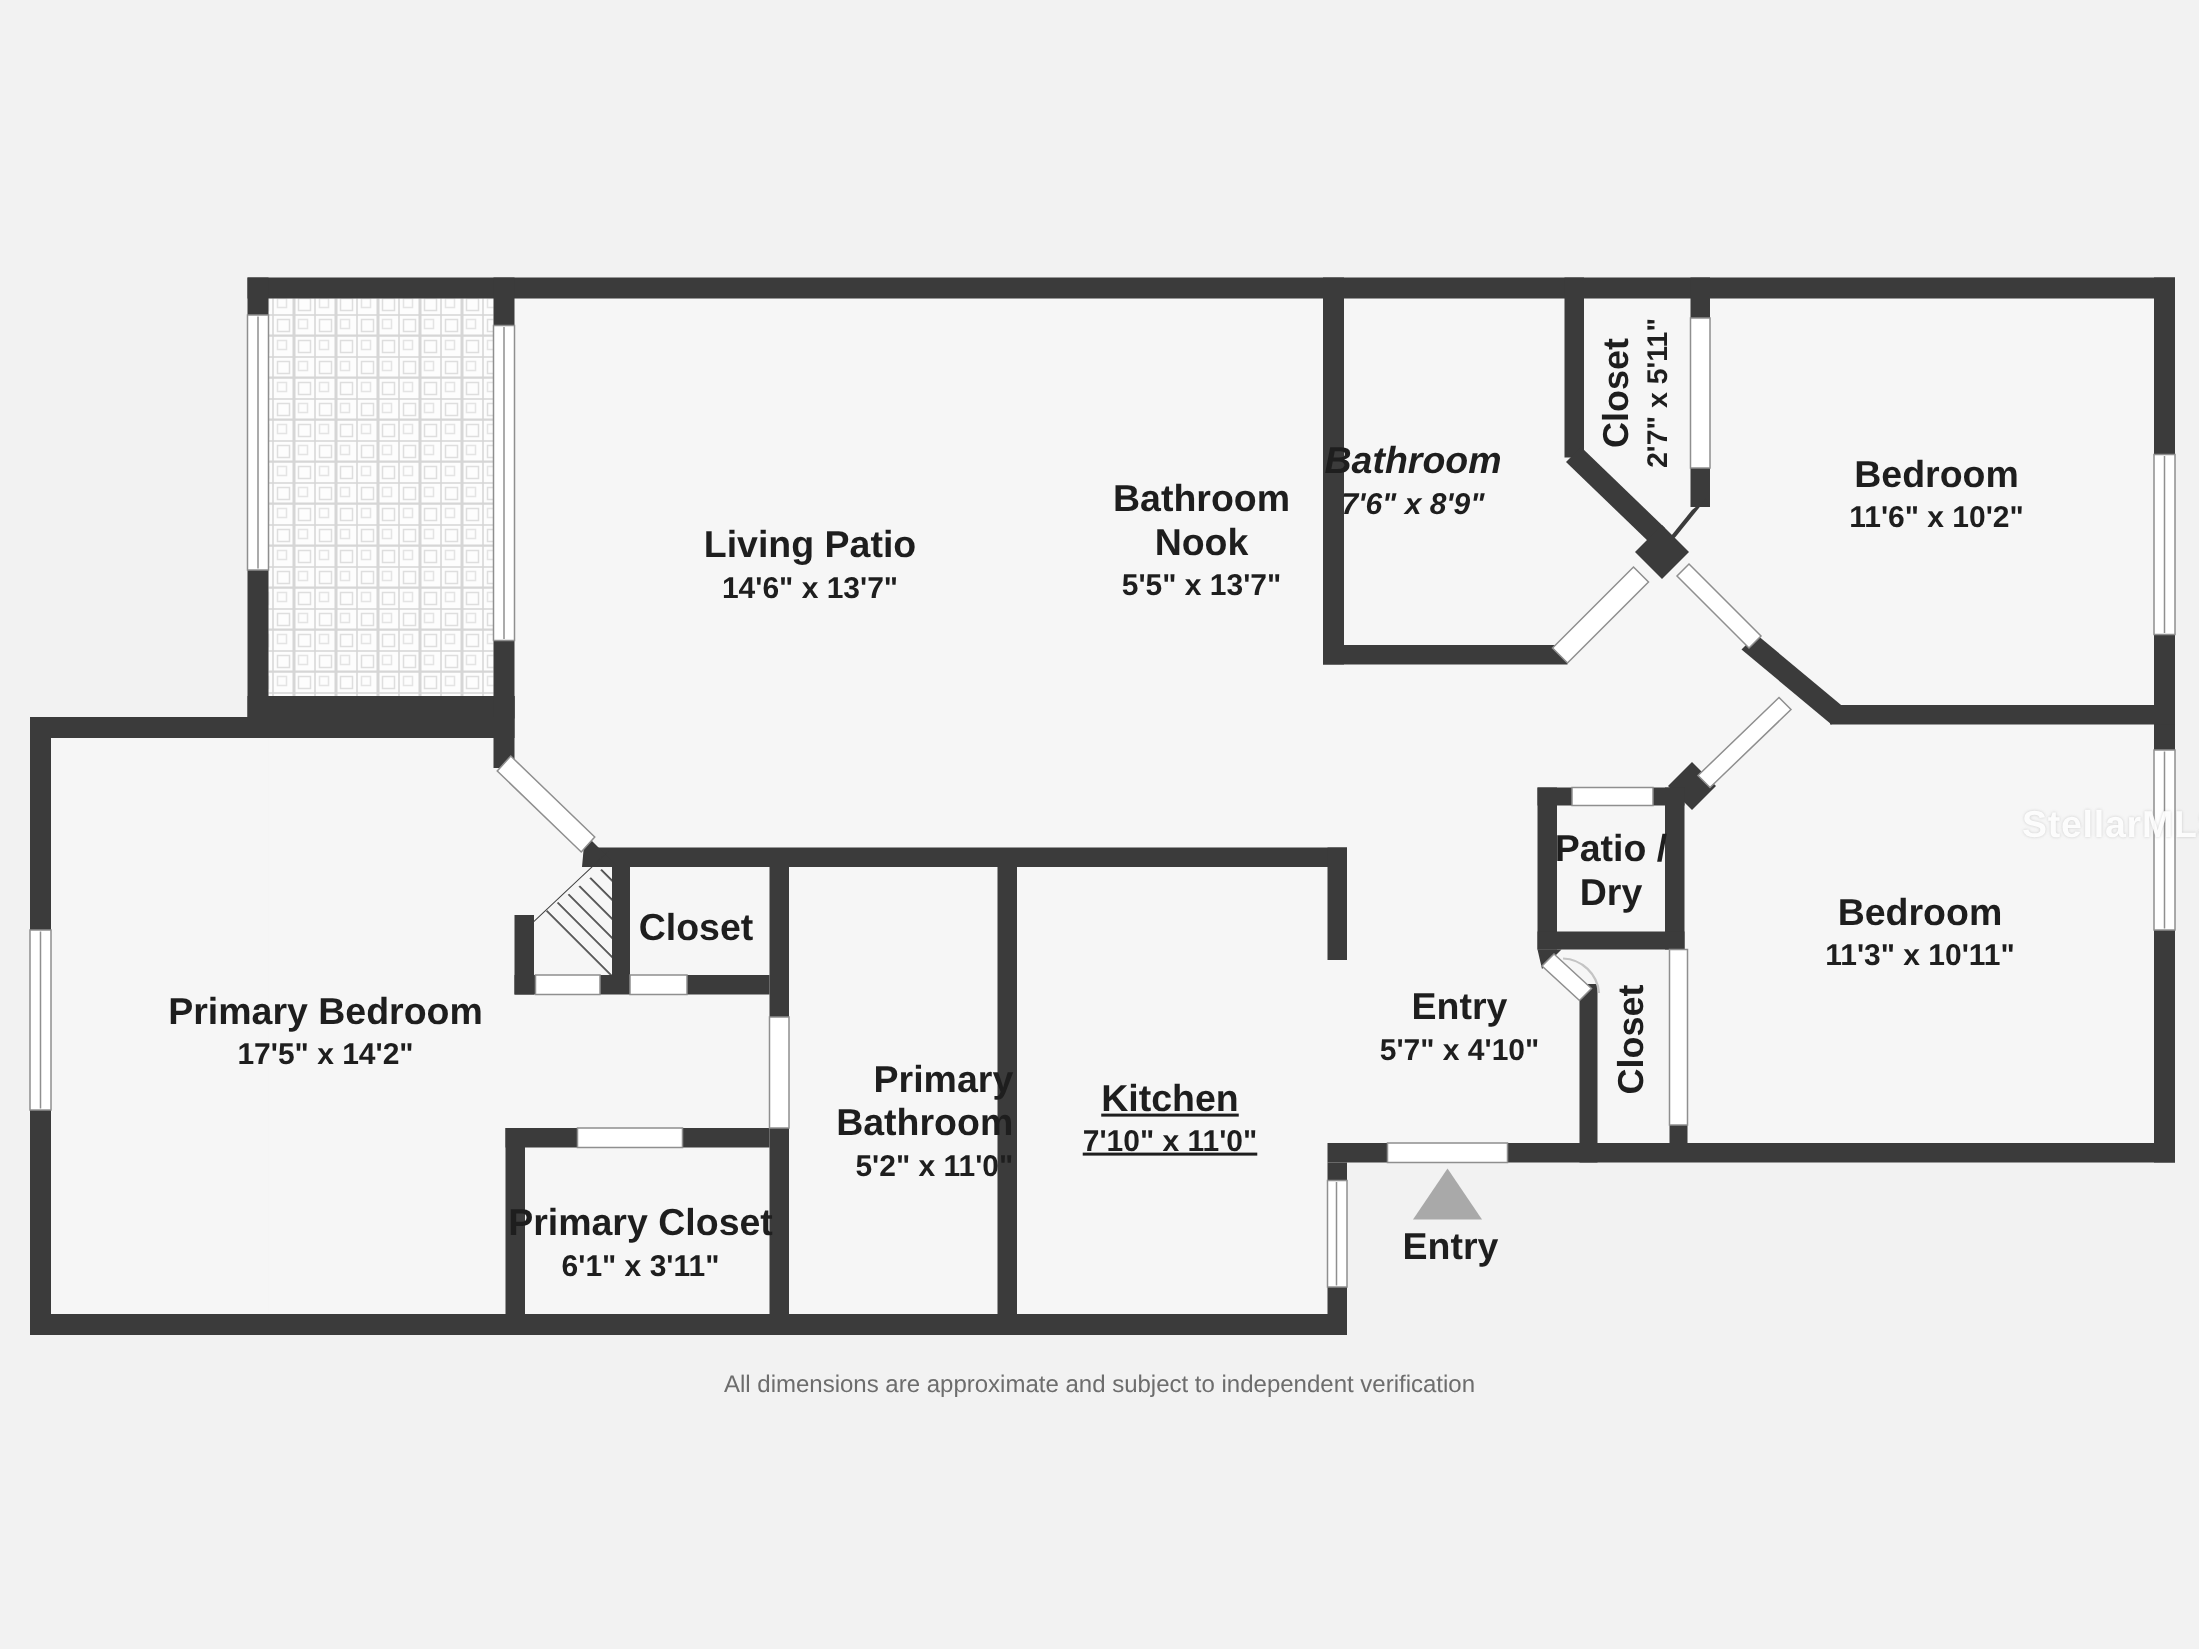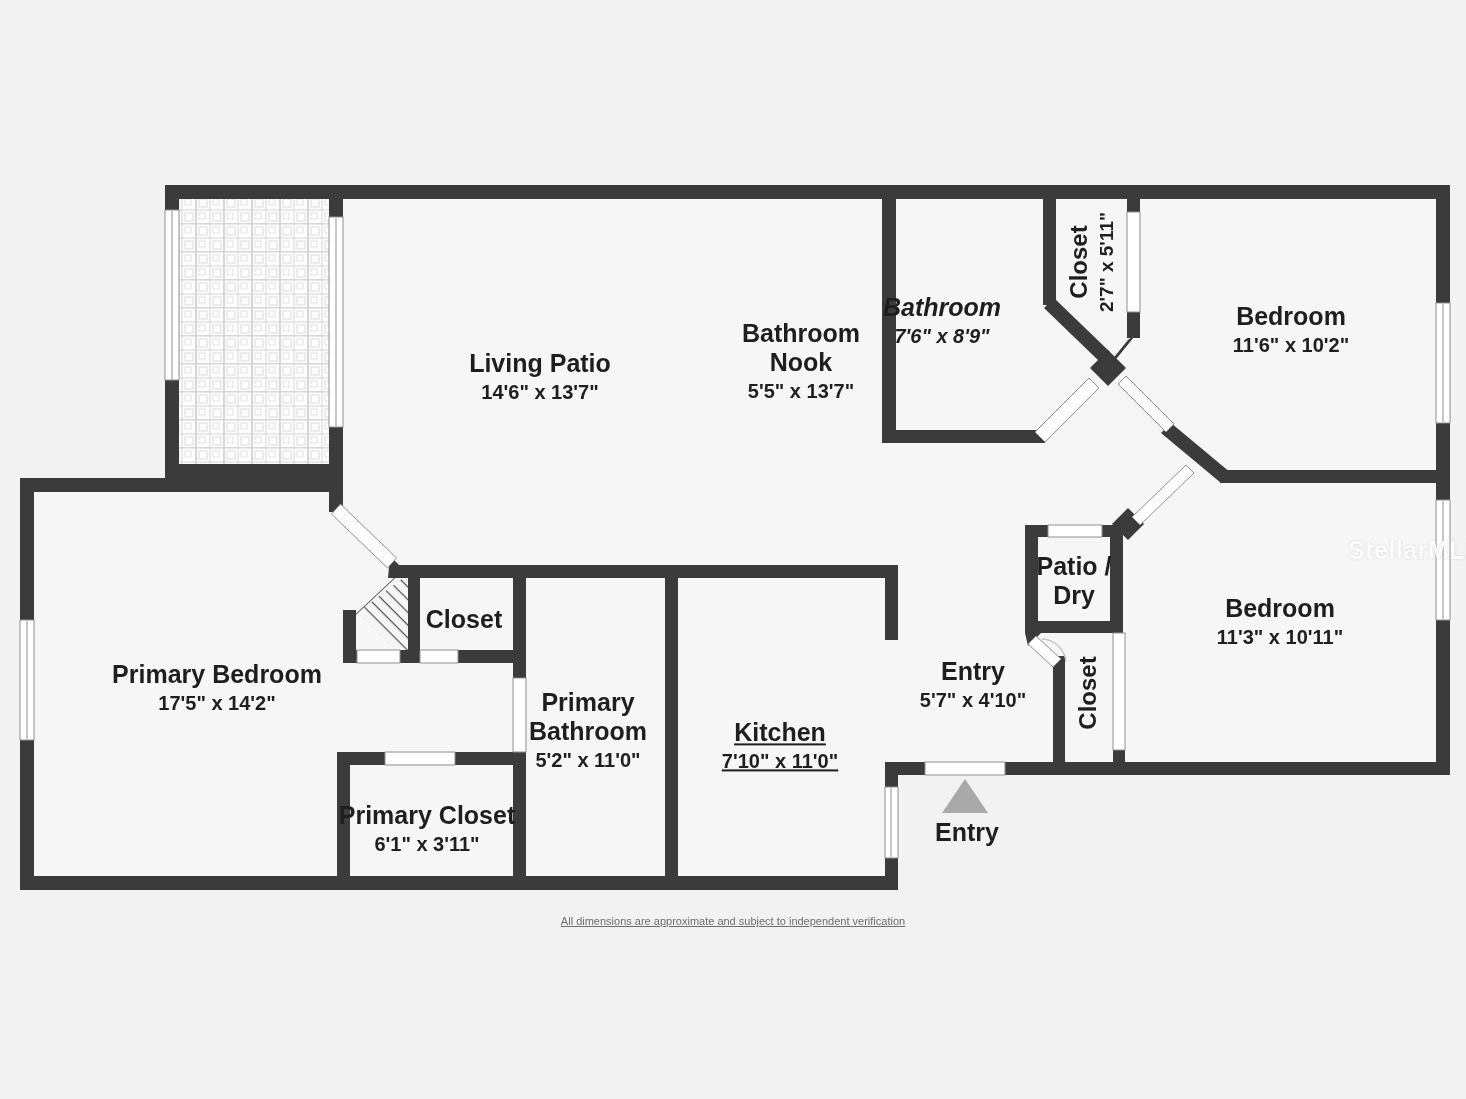--- a/index.html
+++ b/index.html
@@ -18,36 +18,36 @@
   .rot .rn{font-size:24px;}
   .rot .rd{font-size:19px;}
   .p-backpatio{left:251px;top:340px;}
   .p-living{left:540px;top:377px;}
   .p-nook{left:801px;top:361px;width:185px;}
   .p-bath{left:942px;top:321px;font-style:italic;}
   .p-closethall{left:1091px;top:262px;}
   .p-bedtop{left:1291px;top:330px;}
   .p-primbed{left:217px;top:688px;}
   .p-closetmid{left:464px;top:619px;}
-  .p-primbath{left:588px;top:730px;width:175px;}
+  .p-primbath{left:588px;top:748px;width:175px;text-align:right;}
   .p-kitchen{left:780px;top:746px;text-decoration:underline;}
   .p-foyer{left:973px;top:685px;}
   .p-washdry{left:1074px;top:581px;width:100px;}
   .p-closetfoyer{left:1088px;top:693px;}
   .p-bedright{left:1280px;top:622px;}
   .p-primcloset{left:427px;top:829px;}
   .p-entry{left:967px;top:832px;}
   .p-entry .rn{font-size:25px;text-align:center;}
   .entry-arrow{position:absolute;left:942px;top:779px;width:0;height:0;
     border-left:23px solid transparent;border-right:23px solid transparent;
     border-bottom:34px solid #a9a9a9;}
   .watermark{position:absolute;left:1348px;top:536px;font-size:25px;font-weight:bold;
     color:rgba(255,255,255,0.93);text-shadow:0 0 2px rgba(140,140,140,0.4);letter-spacing:0.5px;}
   .disclaimer{position:absolute;left:733px;top:915px;transform:translateX(-50%);
-    font-size:11px;color:#6d6d6d;white-space:nowrap;text-decoration:underline;}
+    font-size:16px;color:#6d6d6d;white-space:nowrap;}
 </style>
 </head>
 <body>
 
 <div class="canvas">
 
   <svg class="plan-svg" width="1466" height="1099" viewBox="0 0 1466 1099">
     <defs>
       <pattern id="tiles" width="28" height="28" patternUnits="userSpaceOnUse">
         <rect width="28" height="28" fill="#fdfdfd"></rect>

